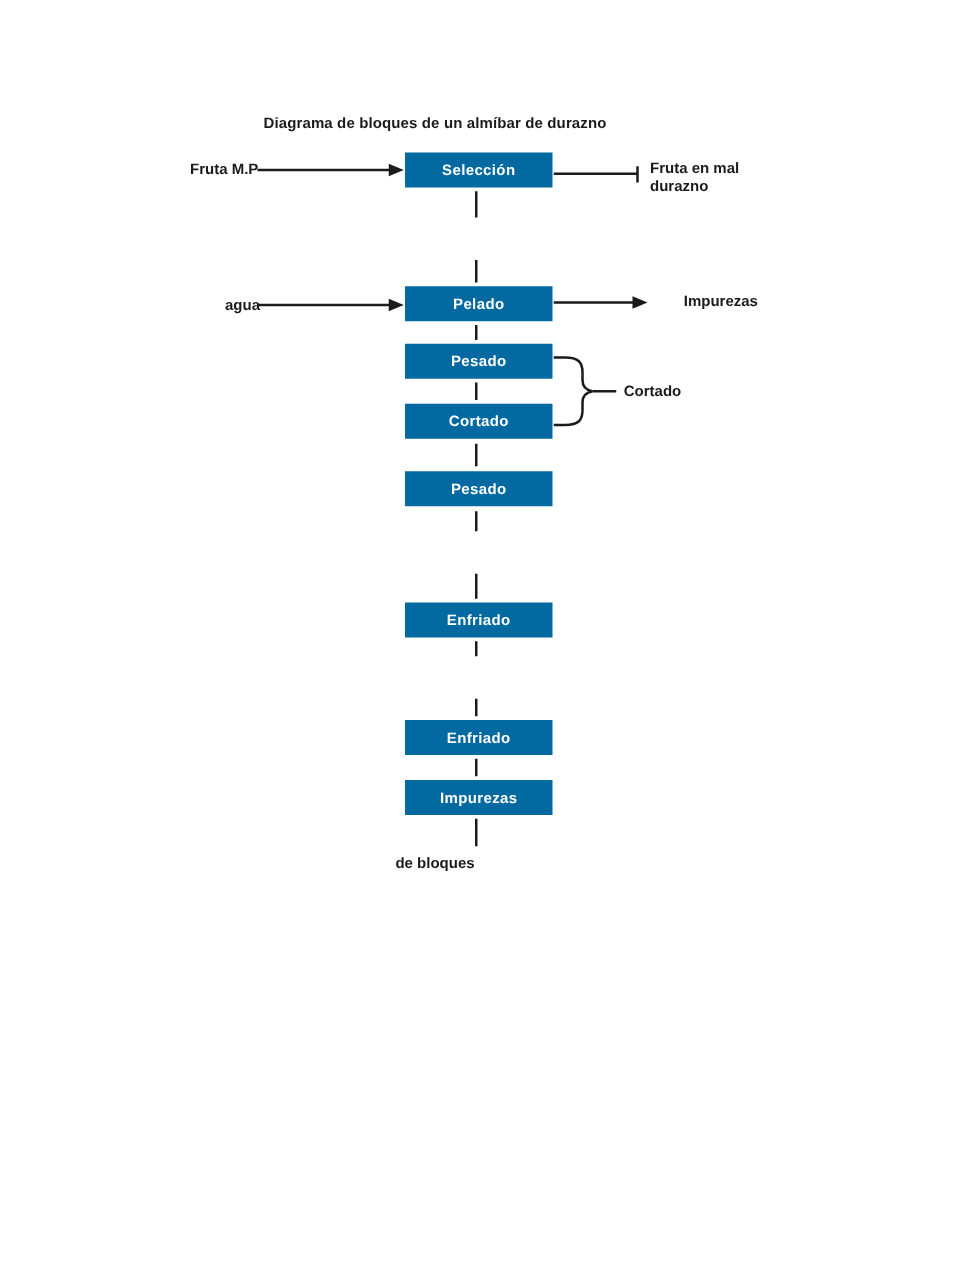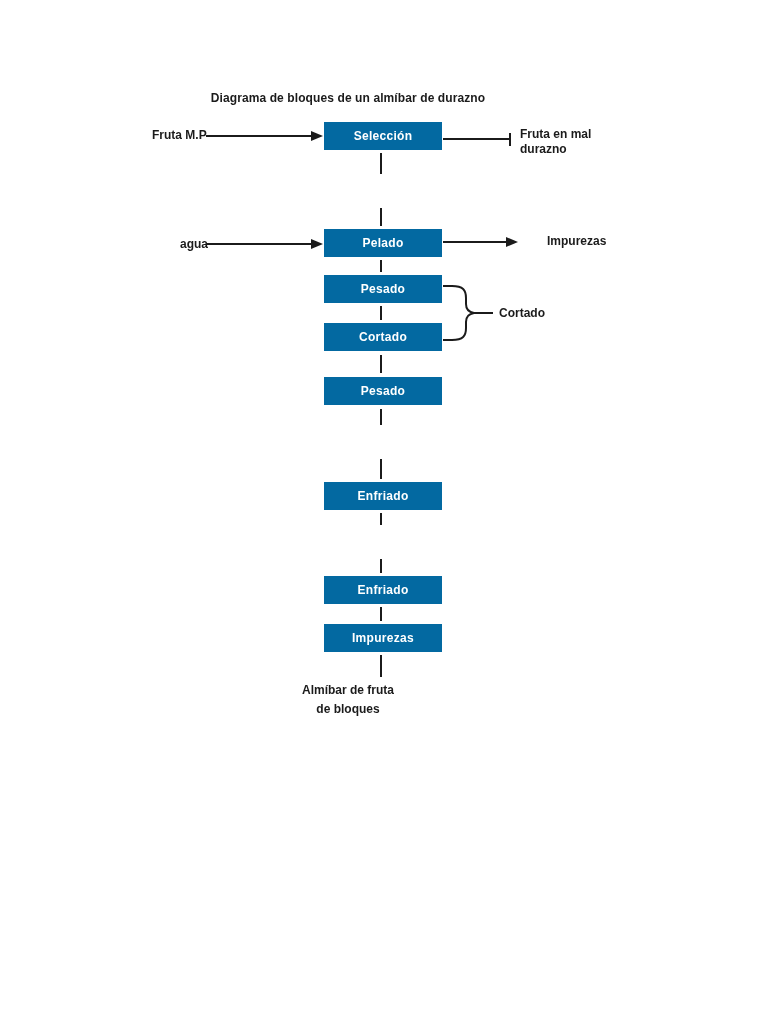--- a/index.html
+++ b/index.html
@@ -129,17 +129,16 @@
     <span style="display:block">durazno</span>
   </div>
 
   <div class="lbl" style="left:180px; top:237px">agua</div>
 
   <div class="lbl" style="left:547px; top:234px">Impurezas</div>
 
   <div class="lbl" style="left:499px; top:306px">Cortado</div>
 
   <div class="final-label">
-    <span style="display:block">Almíbar de fruta</span>
     <span style="display:block">de bloques</span>
   </div>
 
 </div>
 
 </body></html>

